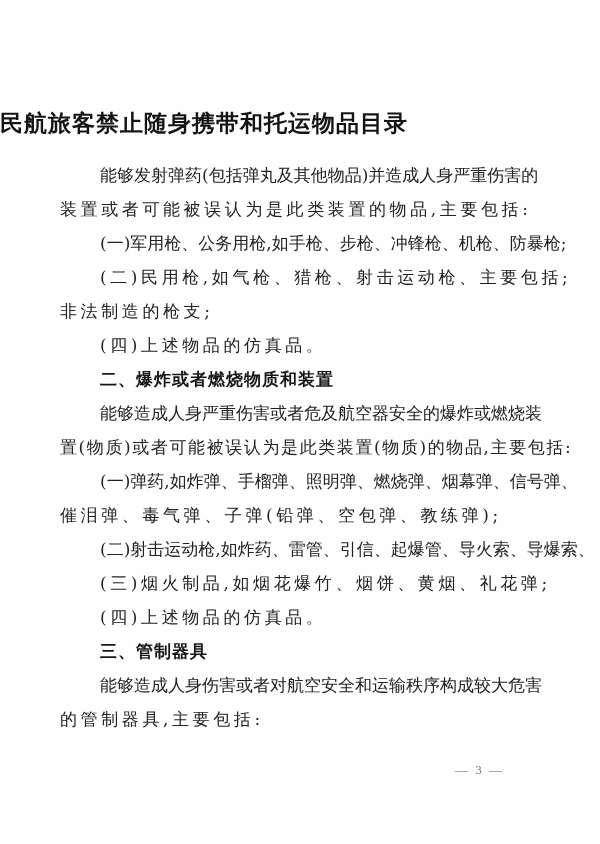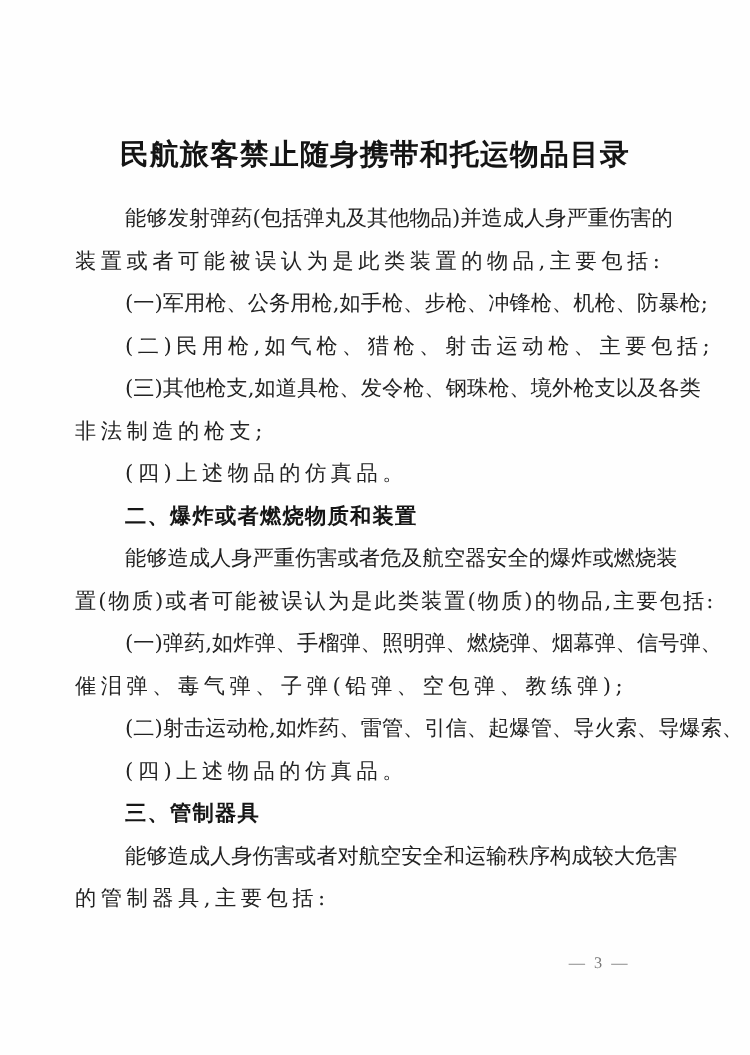--- a/index.html
+++ b/index.html
@@ -1,19 +1,19 @@
 <!DOCTYPE html>
 <html><head>
 <meta charset="utf-8">
 <style>
   html, body { margin: 0; padding: 0; background: #ffffff; }
   body { width: 600px; height: 844px; position: relative; overflow: hidden;
          font-family: "DejaVu Serif", "Liberation Serif", serif; color: #1e1e1e; }
   .page { position: absolute; left: 0; top: 0; width: 600px; height: 844px; background: #fefefe; }
-  .title { position: absolute; left: 0; top: 108px; width: 600px; text-align: center;
+  .title { position: absolute; left: 0; top: 108px; width: 600px; 
            font-size: 23px; font-weight: bold; letter-spacing: 1px; color: #141414;
            font-family: "DejaVu Serif", serif; }
   .body { position: absolute; left: 60px; top: 158px; width: 470px; }
   .line { font-size: 17px; height: 34px; line-height: 34px; white-space: nowrap;
           letter-spacing: 3.6px; color: #222; }
   .indent { padding-left: 40px; }
   .heading { font-family: "DejaVu Sans", sans-serif; font-weight: bold; letter-spacing: 1px; color: #161616; }
   .justify { text-align: justify; text-align-last: justify; letter-spacing: 0; }
   .footer { position: absolute; left: 455px; top: 762px; font-size: 13px; color: #777;
             font-family: "Liberation Serif", serif; letter-spacing: 2px; }
@@ -23,30 +23,30 @@
 
 <div class="page">
   <div class="title">民航旅客禁止随身携带和托运物品目录</div>
 
   <div class="body">
 
     <div class="line indent justify">能够发射弹药(包括弹丸及其他物品)并造成人身严重伤害的</div>
     <div class="line">装置或者可能被误认为是此类装置的物品,主要包括:</div>
     <div class="line indent justify">(一)军用枪、公务用枪,如手枪、步枪、冲锋枪、机枪、防暴枪;</div>
     <div class="line indent">(二)民用枪,如气枪、猎枪、射击运动枪、主要包括;</div>
-    <div class="line indent justify">(三)其他枪支,如道具枪、发令枪、钢珠枪、境外枪支以及各类</div>
     <div class="line">非法制造的枪支;</div>
     <div class="line indent">(四)上述物品的仿真品。</div>
 
     <div class="line indent heading">二、爆炸或者燃烧物质和装置</div>
     <div class="line indent justify">能够造成人身严重伤害或者危及航空器安全的爆炸或燃烧装</div>
     <div class="line" style="letter-spacing:1.6px">置(物质)或者可能被误认为是此类装置(物质)的物品,主要包括:</div>
     <div class="line indent justify">(一)弹药,如炸弹、手榴弹、照明弹、燃烧弹、烟幕弹、信号弹、</div>
     <div class="line">催泪弹、毒气弹、子弹(铅弹、空包弹、教练弹);</div>
     <div class="line indent justify">(二)射击运动枪,如炸药、雷管、引信、起爆管、导火索、导爆索、</div>
+    <div class="line indent">(三)烟火制品,如烟花爆竹、烟饼、黄烟、礼花弹;</div>
     <div class="line indent">(四)上述物品的仿真品。</div>
 
     <div class="line indent heading">三、管制器具</div>
     <div class="line indent justify">能够造成人身伤害或者对航空安全和运输秩序构成较大危害</div>
     <div class="line">的管制器具,主要包括:</div>
   </div>
 
   <div class="footer">— 3 —</div>
 </div>
 

